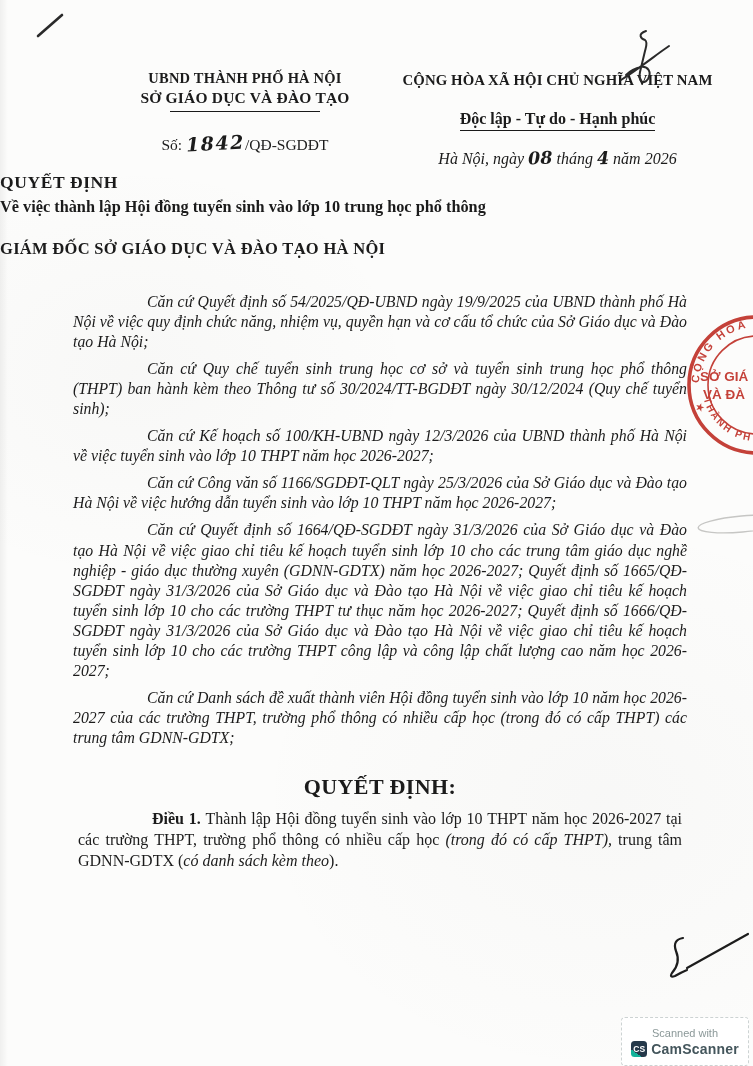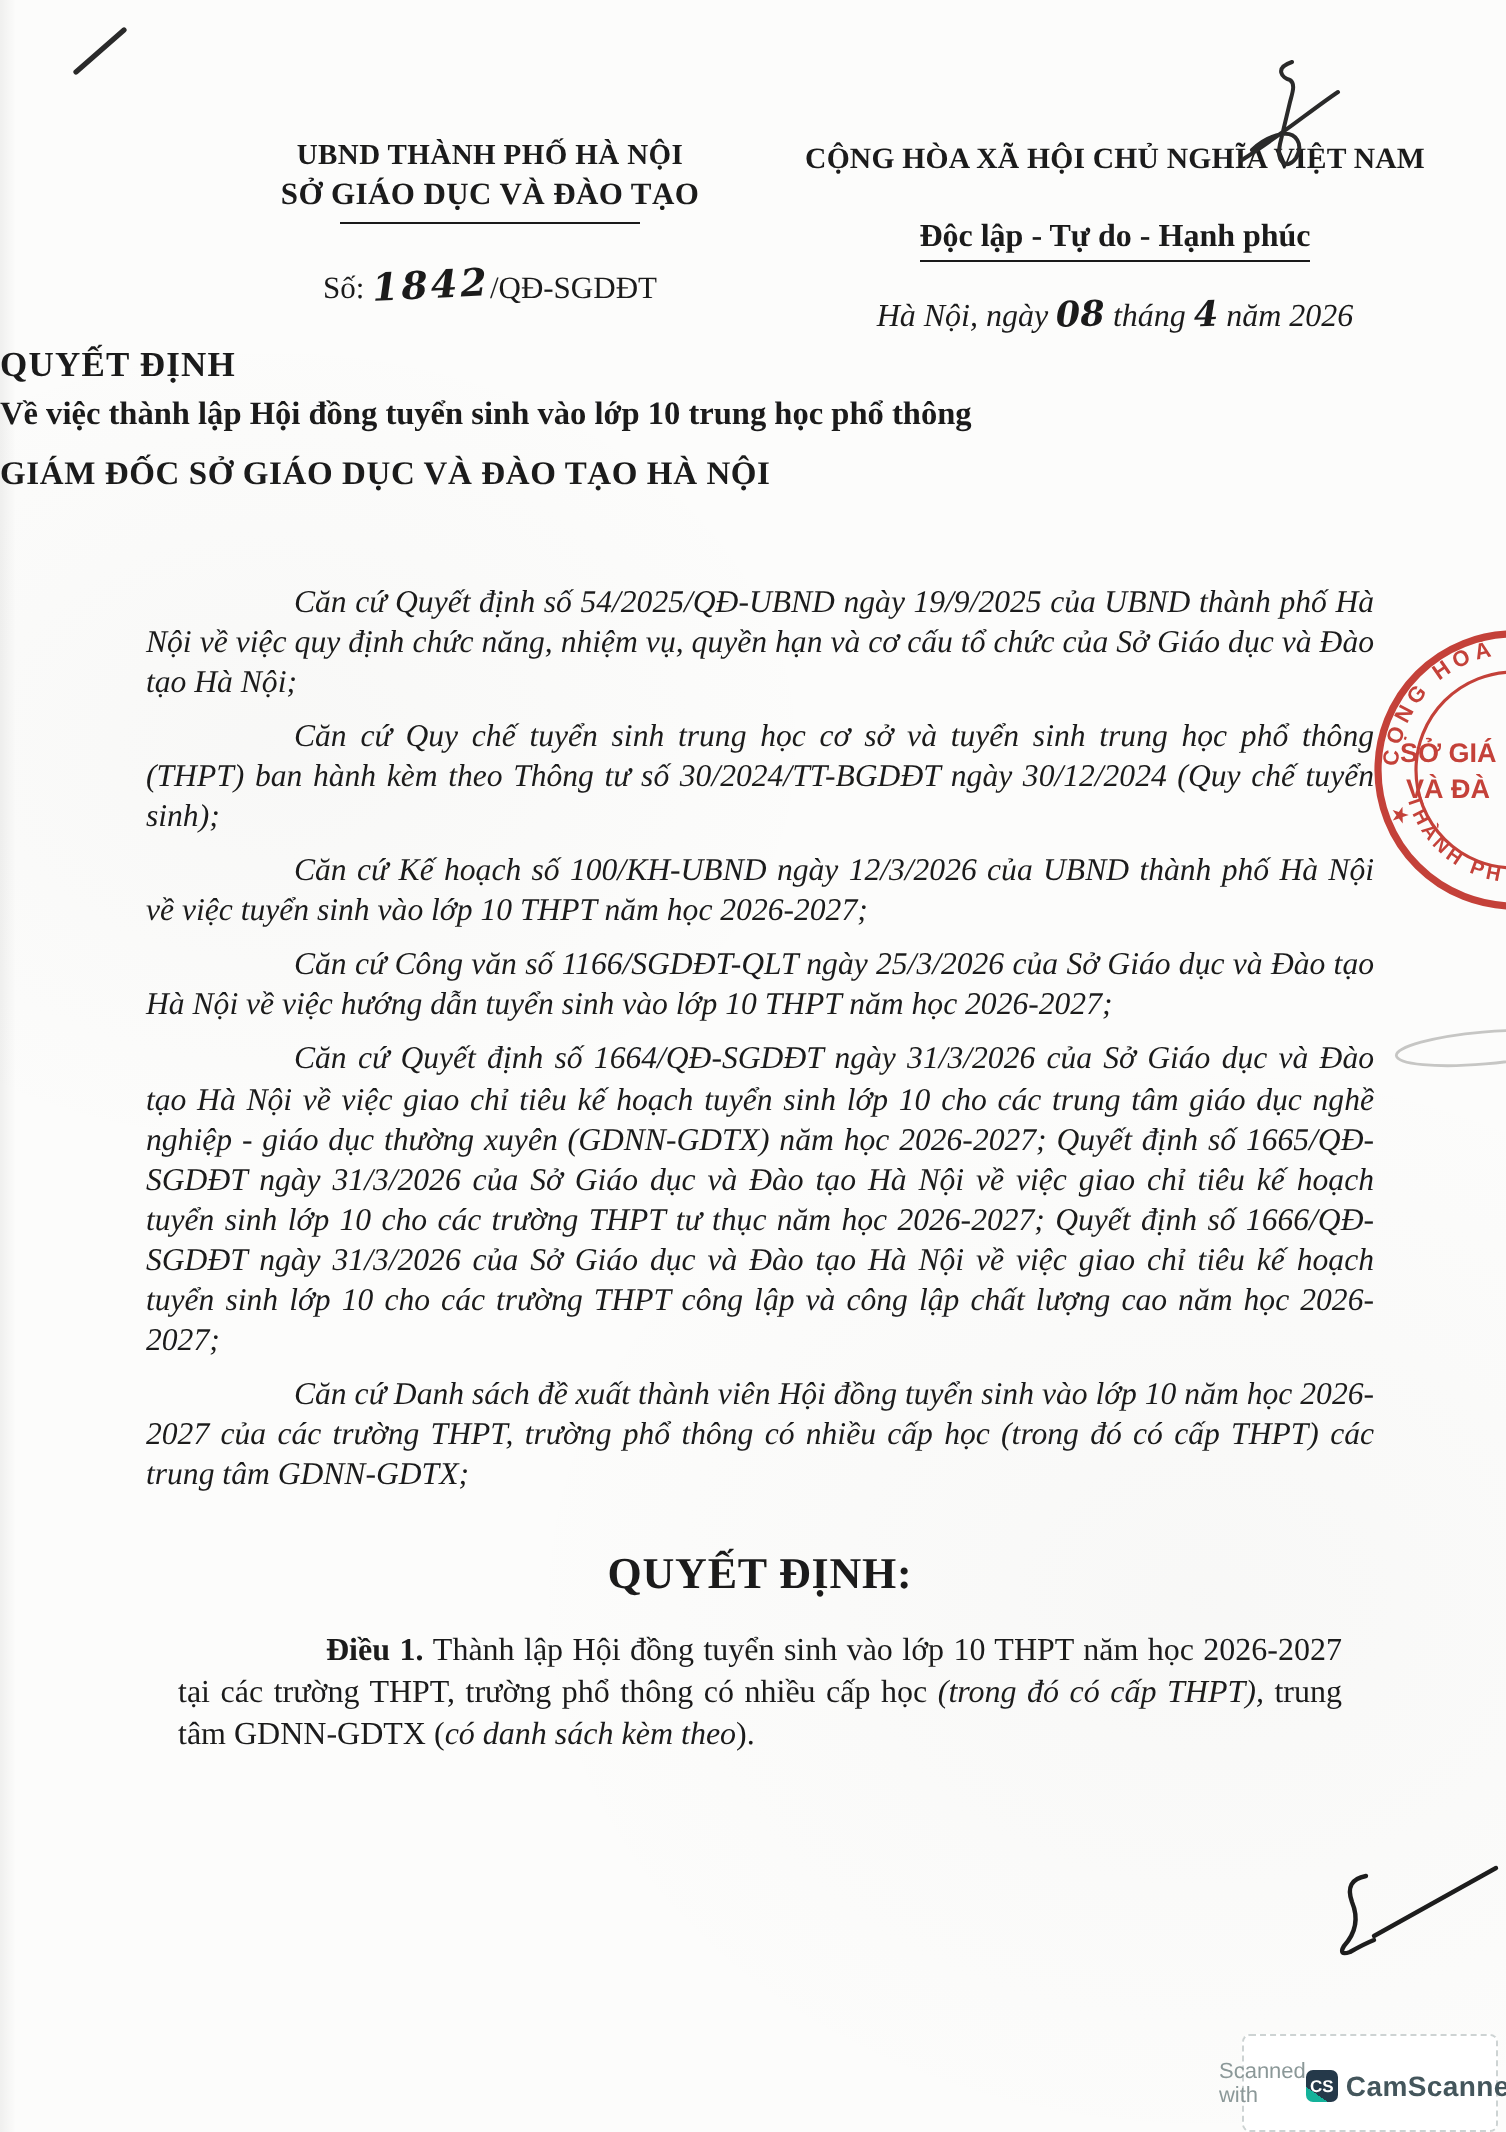--- a/index.html
+++ b/index.html
@@ -27,41 +27,41 @@
   .hr2{display:inline-block;font-size:16px;font-weight:bold;border-bottom:1.6px solid #1a1a1a;padding-bottom:2px;margin-top:21px;}
   .date-line{margin-top:17px;font-style:italic;font-size:16px;}
   .hand{font-family:"DejaVu Serif",serif;font-style:italic;font-weight:bold;display:inline-block;}
   .hand-num{font-size:19px;transform:rotate(-3deg);letter-spacing:1.5px;}
   .hand-day{font-size:17.5px;transform:rotate(-2deg);}
   
   .title-block{position:absolute;left:0;top:172px;width:100%;text-align:left;}
   .t-head{font-size:17.5px;font-weight:bold;letter-spacing:.6px;}
   .t-sub1{font-size:16.3px;font-weight:bold;margin-top:4px;}
   .t-sub2{display:inline-block;font-size:16.3px;font-weight:bold;border-bottom:1.7px solid #1a1a1a;padding-bottom:1px;margin-top:2px;}
-  .t-auth{font-size:16.5px;font-weight:bold;margin-top:10px;letter-spacing:.3px;}
+  .t-auth{font-size:16.5px;font-weight:bold;margin-top:22px;letter-spacing:.3px;}
   
   .body-text{position:absolute;left:73px;top:292px;width:614px;}
   .recital{
     font-style:italic;font-size:15.8px;line-height:1.27;
     text-align:justify;text-indent:74px;margin:0 0 7px 0;
   }
   .decision-heading{text-align:center;font-weight:bold;font-size:22px;font-style:normal;margin:26px 0 9px 0;letter-spacing:.4px;}
-  .article{font-size:16px;line-height:1.3;text-align:justify;text-indent:74px;margin:16px;}
+  .article{font-size:16px;line-height:1.3;text-align:justify;text-indent:74px;margin:5px;}
   .article b{font-weight:bold;}
   .article .it{font-style:italic;}
   
   .stamp{position:absolute;left:683px;top:300px;opacity:.93;}
   .stamp text{font-family:"Liberation Sans","DejaVu Sans",sans-serif;}
   
   .marks{position:absolute;left:0;top:0;pointer-events:none;}
   
   .scan-badge{
     position:absolute;left:621px;top:1017px;width:126px;height:47px;
     border:1.5px dashed #cdd3d3;border-radius:4px;background:#ffffff;
-    display:flex;flex-direction:row;align-items:center;justify-content:center;
+    display:flex;flex-direction:column;align-items:center;justify-content:center;
     font-family:"Liberation Sans","DejaVu Sans",sans-serif;cursor:pointer;
   }
   .sb-line1{font-size:11px;color:#8b9898;}
   .sb-row{display:flex;align-items:center;margin-top:2px;}
   .sb-logo{
     width:16px;height:16px;border-radius:3.5px;margin-right:4px;
     background:linear-gradient(215deg,#25394a 72%,#14b29a 72%);
     color:#ffffff;font-size:8.5px;font-weight:bold;
     display:flex;align-items:center;justify-content:center;
   }

